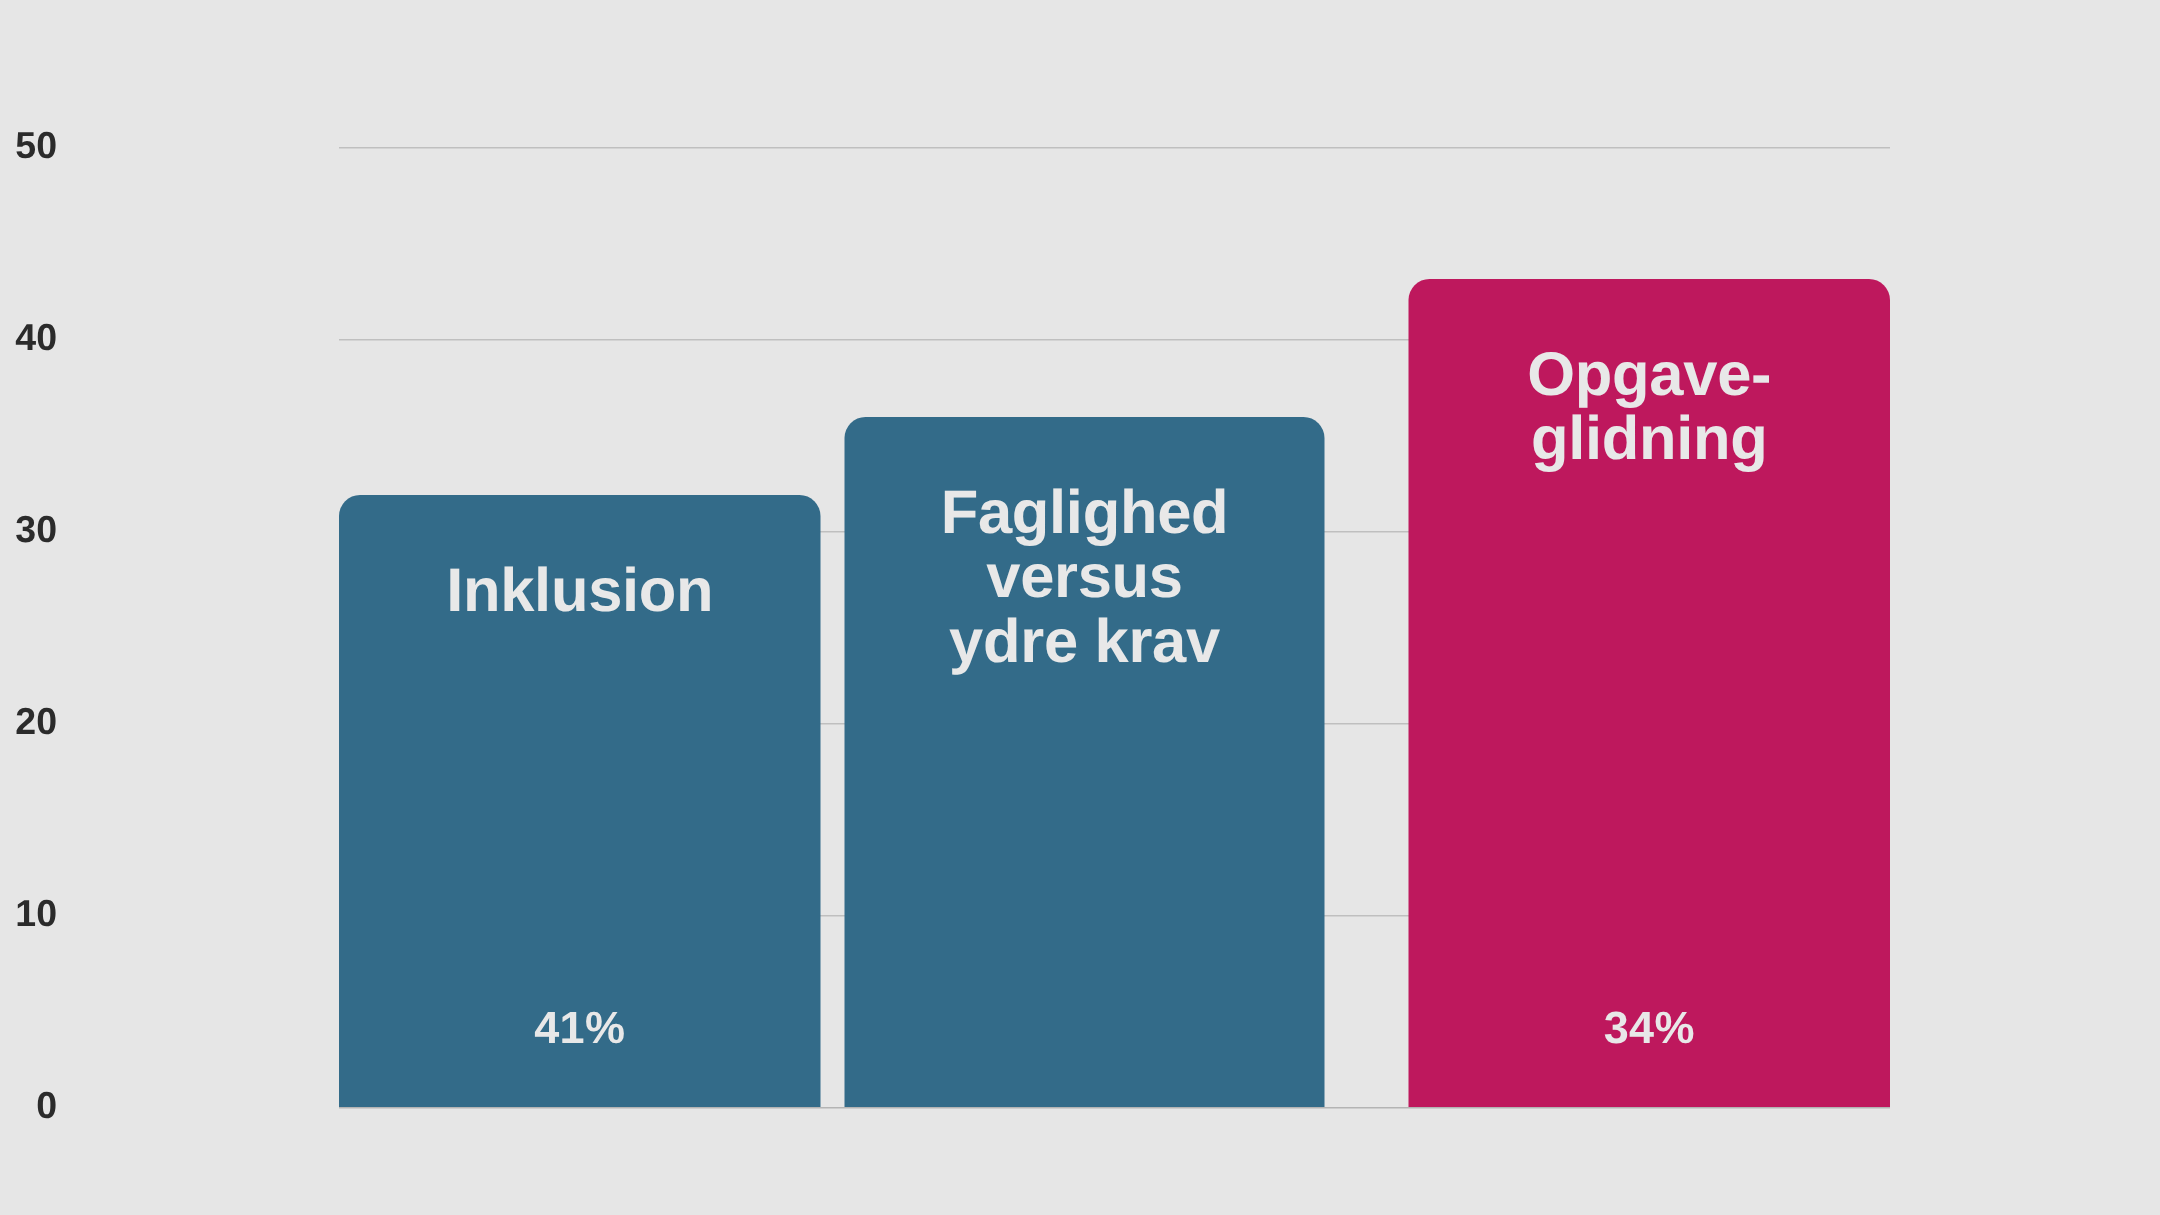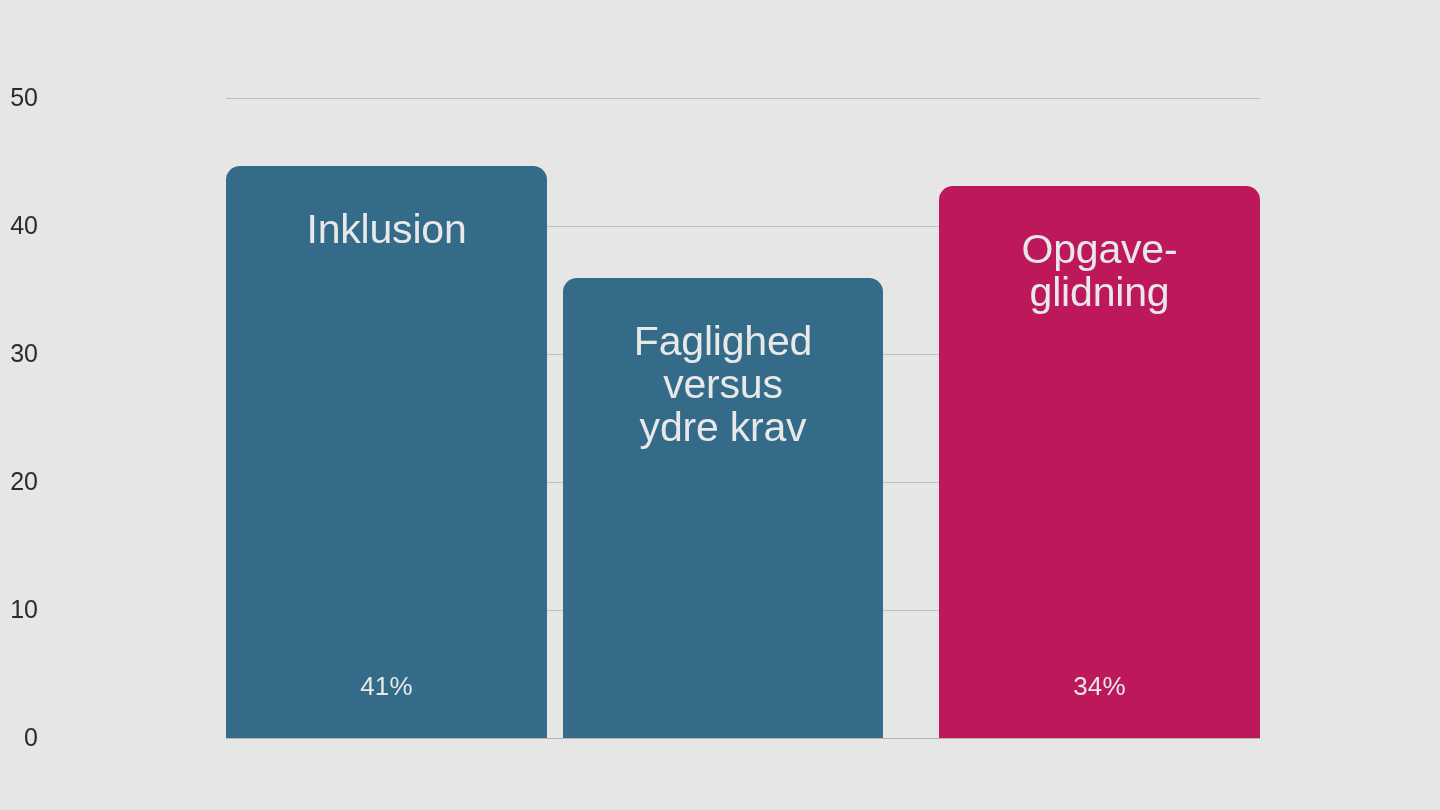--- a/index.html
+++ b/index.html
@@ -21,20 +21,21 @@
   }
 
   
   
   .plot-area {
     position: absolute;
     left: 226px;
     top: 98px;
     width: 1034px;   
     height: 640px;   
+    font-weight: bold;
   }
 
   
   .gridline {
     position: absolute;
     left: 0;
     width: 1034px;
     height: 1px;
     background: #bfbfbf;
   }
@@ -79,21 +80,21 @@
     padding: 0 6px;
   }
 
   .bar-value {
     position: absolute;
     bottom: 35px;
     left: 0;
     width: 100%;
     text-align: center;
     color: #e8e8e8;
-    font-size: 26px;
+    font-size: 30px;
     line-height: 34px;
     letter-spacing: 0.2px;
   }
 </style>
 </head>
 <body style="background: rgb(230, 230, 230);">
 
 <div id="chart-root">
 
   <div class="plot-area">
@@ -105,21 +106,21 @@
     <div class="gridline" style="top:512px;"></div>
     <div class="gridline baseline" style="top:640px;"></div>
 
     <div class="y-tick" style="top: 0px; color: rgb(43, 43, 43);">50</div>
     <div class="y-tick" style="top: 128px; color: rgb(43, 43, 43);">40</div>
     <div class="y-tick" style="top: 256px; color: rgb(43, 43, 43);">30</div>
     <div class="y-tick" style="top: 384px; color: rgb(43, 43, 43);">20</div>
     <div class="y-tick" style="top: 512px; color: rgb(43, 43, 43);">10</div>
     <div class="y-tick" style="top: 640px; color: rgb(43, 43, 43);">0</div>
 
-    <div class="bar" style="left: 0px; width: 321px; height: 572px; background: rgb(51, 107, 137);">
+    <div class="bar" style="left: 0px; width: 321px; height: 408px; background: rgb(51, 107, 137);">
       <div class="bar-label" style="color: rgb(232, 232, 232);">Inklusion</div>
       <div class="bar-value" style="color: rgb(232, 232, 232);">41%</div>
     </div>
 
     <div class="bar" style="left: 337px; width: 320px; height: 460px; background: rgb(51, 107, 137);">
       <div class="bar-label" style="color: rgb(232, 232, 232);">Faglighed<br>versus<br>ydre krav</div>
     </div>
 
     <div class="bar" style="left: 713px; width: 321px; height: 552px; background: #be185d;">
       <div class="bar-label" style="color: rgb(232, 232, 232);">Opgave-<br>glidning</div>

